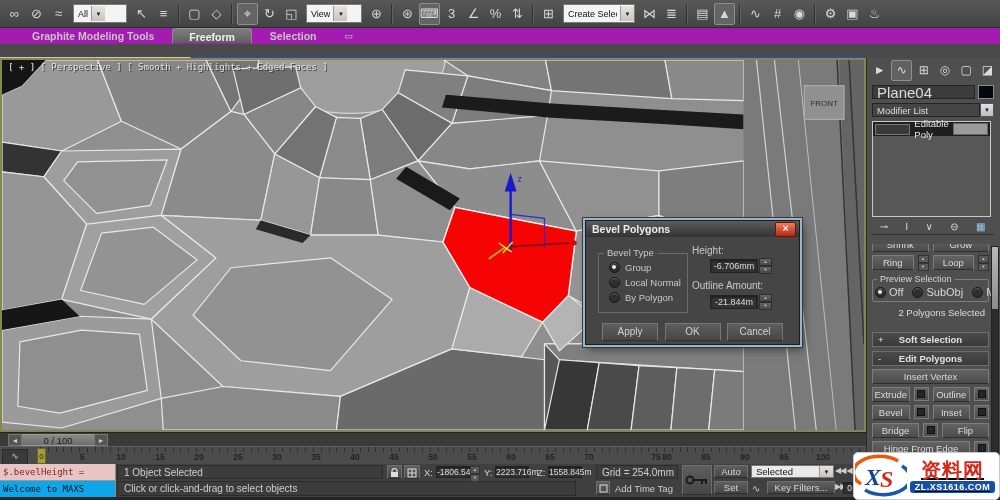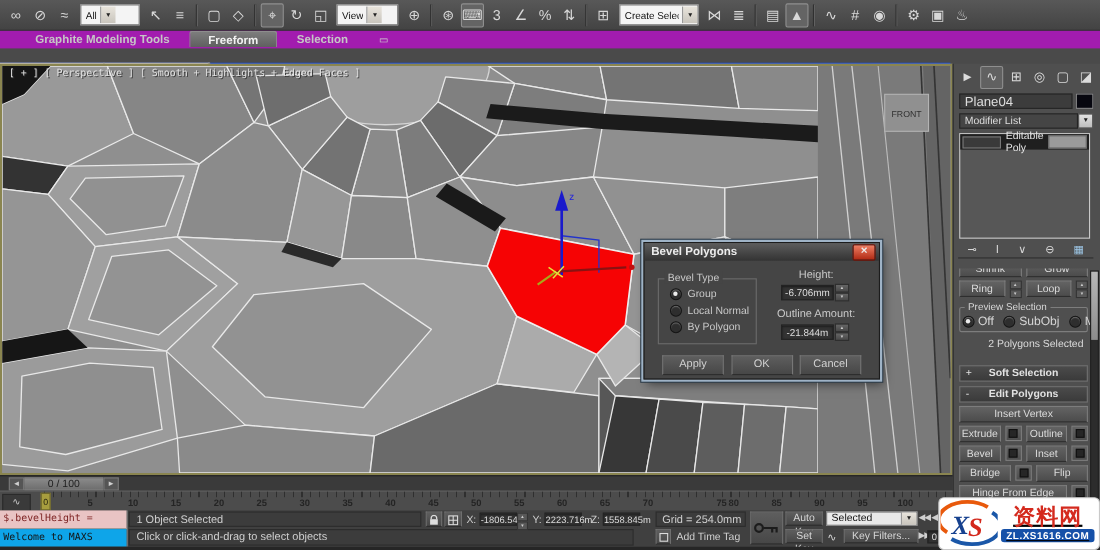--- a/index.html
+++ b/index.html
@@ -45,39 +45,39 @@
   .dlg-title span{font-size:10.5px;font-weight:bold;color:#ececec;}
   .dlg-close{width:19px;height:13px;background:linear-gradient(#ef7f64,#b02a14);border:1px solid #711206;
     border-radius:2px;color:#fff;font-size:10px;line-height:11px;text-align:center;font-weight:bold;}
   .dlg-body{position:relative;height:107px;font-size:10px;color:#c9c9c9;}
   .group{position:absolute;left:12px;top:16px;width:88px;height:58px;border:1px solid #6b6b6b;}
   .g-label{position:absolute;top:-7px;left:5px;background:#454545;padding:0 3px;font-size:9.5px;}
   .radio-row{position:absolute;left:10px;display:flex;align-items:center;gap:5px;font-size:9.5px;}
   .radio{width:9px;height:9px;border-radius:50%;background:#2e2e2e;border:1px solid #151515;
     box-shadow:inset 0 1px 1px #666;flex:none;}
   .radio.sel::after{content:"";display:block;width:4px;height:4px;margin:2px;border-radius:50%;background:#ececec;}
-  .dlg-rlabel{position:absolute;left:106px;width:100px;text-align:center;}
+  .dlg-rlabel{position:absolute;left:106px;width:100px;text-align:left;}
   .val-row{position:absolute;left:124px;display:flex;align-items:center;}
   .val-box{width:46px;height:12px;background:#333;border:1px solid #222;box-shadow:inset 0 1px 2px #1a1a1a;
     color:#ddd;font-size:9px;text-align:center;line-height:12px;}
   .spin{display:flex;flex-direction:column;margin-left:1px;}
   .spin b{width:11px;height:6px;background:linear-gradient(#666,#484848);border:1px solid #2e2e2e;
     color:#ccc;font-size:4px;line-height:5px;text-align:center;font-weight:normal;}
   .dlg-btns{position:absolute;left:0;right:0;top:86px;display:flex;justify-content:space-between;padding:0 16px;}
   .dlg-btn{width:54px;height:16px;background:linear-gradient(#5e5e5e,#474747);border:1px solid #777;
     border-bottom-color:#2d2d2d;color:#d2d2d2;font-size:10px;text-align:center;line-height:15px;}
   
   .cmd-panel{position:absolute;left:866px;top:58px;width:134px;height:442px;background:#4f4f4f;
     border-left:1px solid #2a2a2a;box-sizing:border-box;}
   .cp-tabs{position:absolute;left:2px;top:1px;right:2px;height:22px;display:flex;justify-content:space-around;
     align-items:center;}
   .cp-tab{color:#dcdcdc;font-size:12px;width:19px;height:19px;display:flex;align-items:center;justify-content:center;}
   .cp-tab.active{background:#616161;border:1px solid #8f8f8f;border-radius:2px;}
   .cp-name-row{position:absolute;left:5px;top:27px;right:6px;height:14px;display:flex;gap:3px;}
-  .cp-name{flex:1;background:#3c3c3c;border:1px solid #242424;color:#ddd;font-size:12px;
+  .cp-name{flex:1;background:#3c3c3c;border:1px solid #242424;color:#ddd;font-size:15px;
     line-height:13px;padding-left:4px;}
   .cp-swatch{width:16px;height:14px;background:#07070f;border:1px solid #8a8a8a;box-sizing:border-box;}
   .cp-mod-row{position:absolute;left:5px;top:45px;right:6px;height:14px;display:flex;}
   .cp-modlist{flex:1;background:#454545;border:1px solid #242424;color:#ddd;font-size:9.5px;
     line-height:13px;padding-left:4px;}
   .cp-dd{width:14px;height:14px;background:linear-gradient(#e2e2e2,#bdbdbd);border:1px solid #555;
     font-size:6px;color:#222;display:flex;align-items:center;justify-content:center;box-sizing:border-box;}
   .cp-stack{position:absolute;left:5px;top:63px;right:9px;height:94px;background:#575757;
     border:1px solid #c9c9c9;}
   .stack-row{height:14px;background:#1f1f1f;display:flex;align-items:center;gap:4px;padding:0 2px;}

